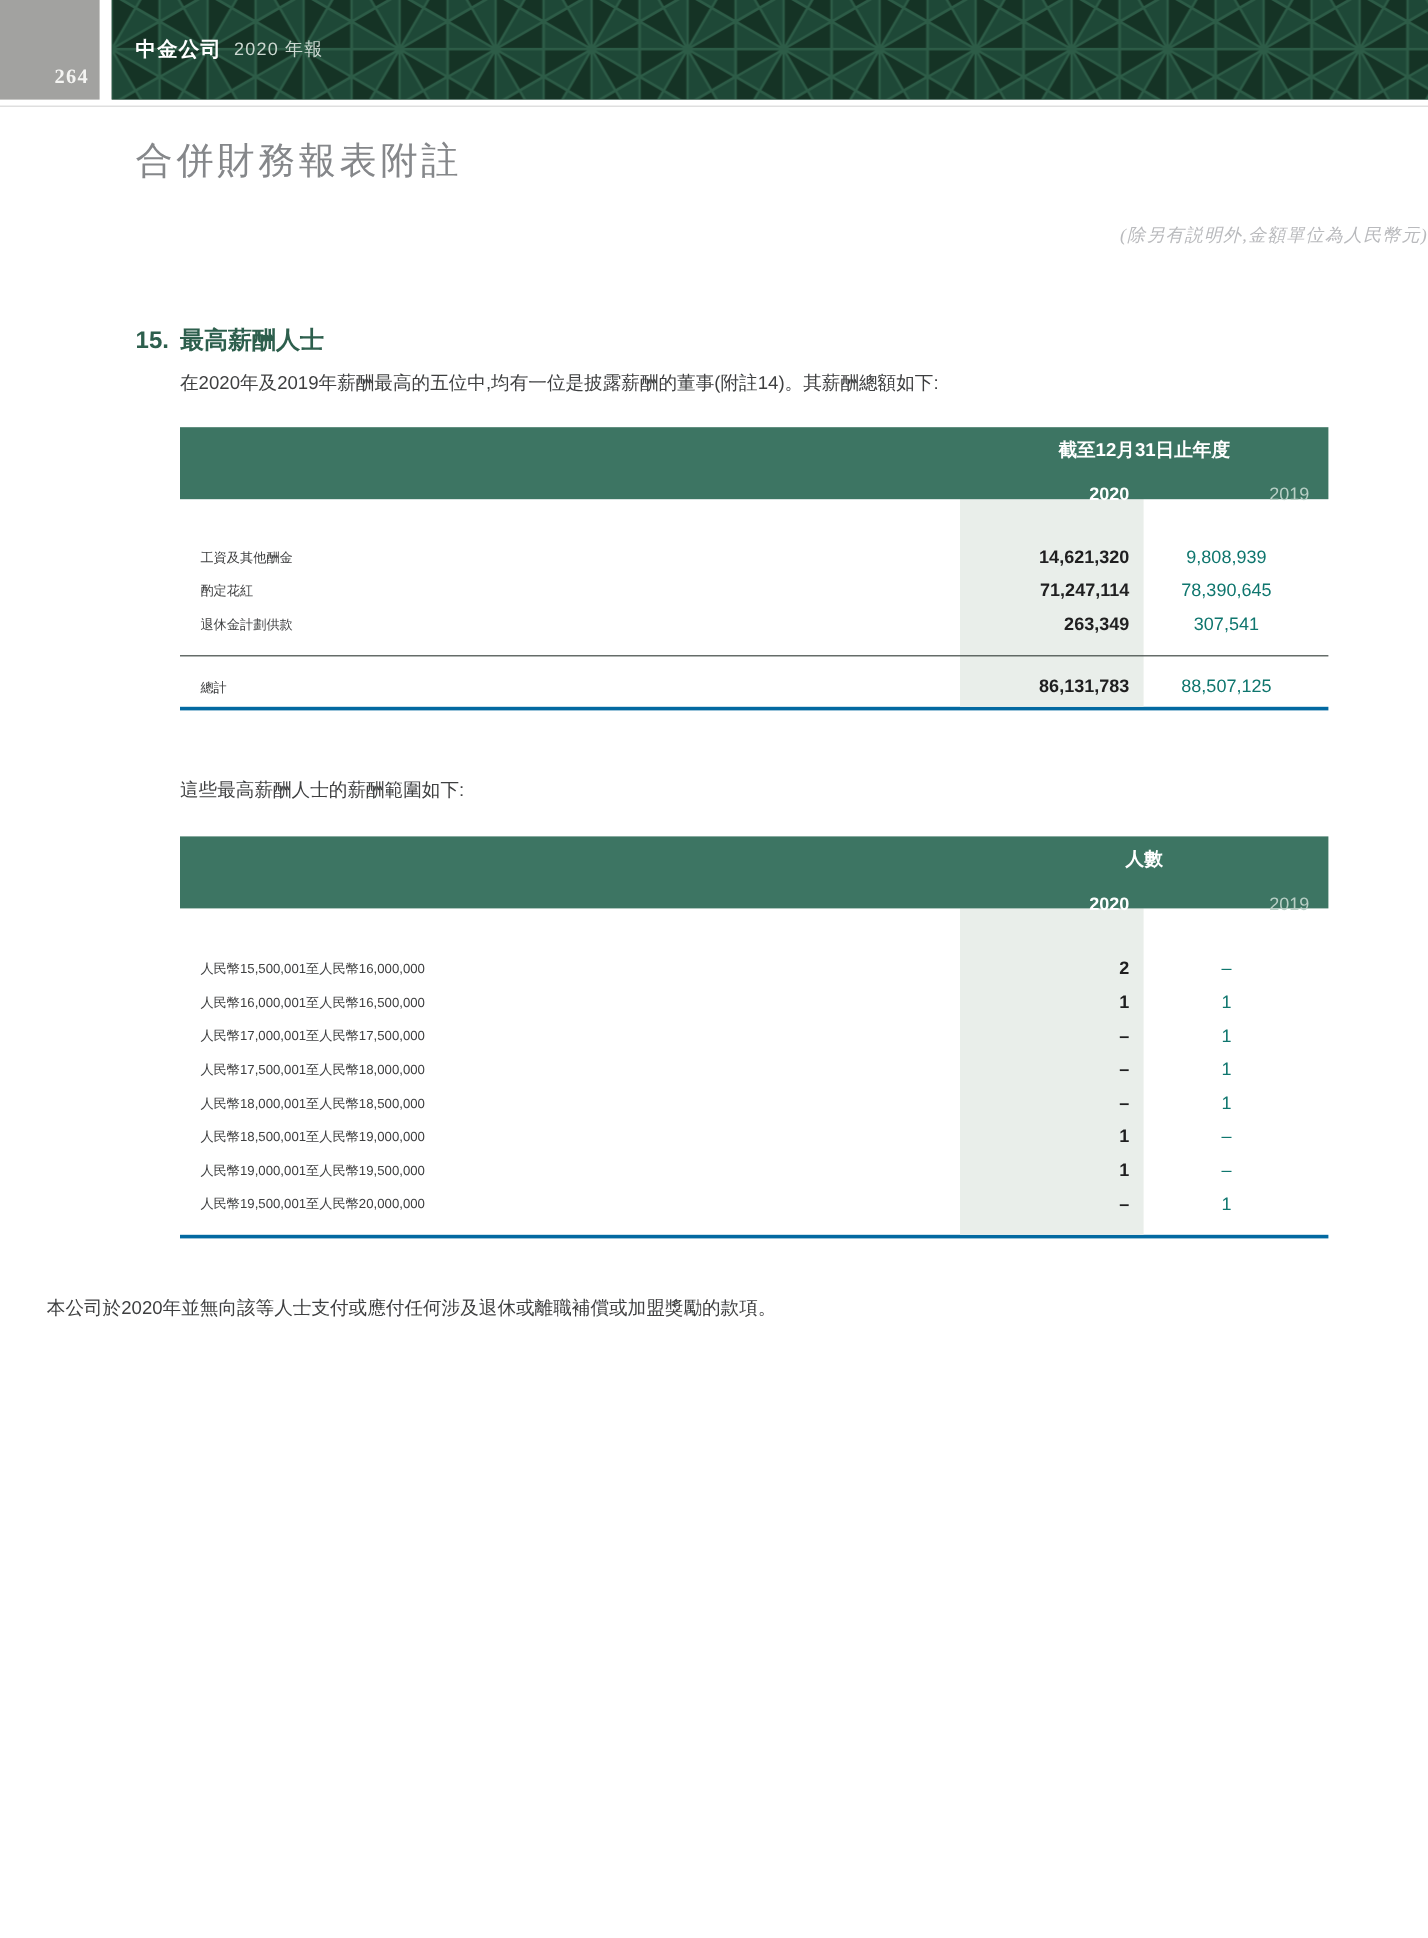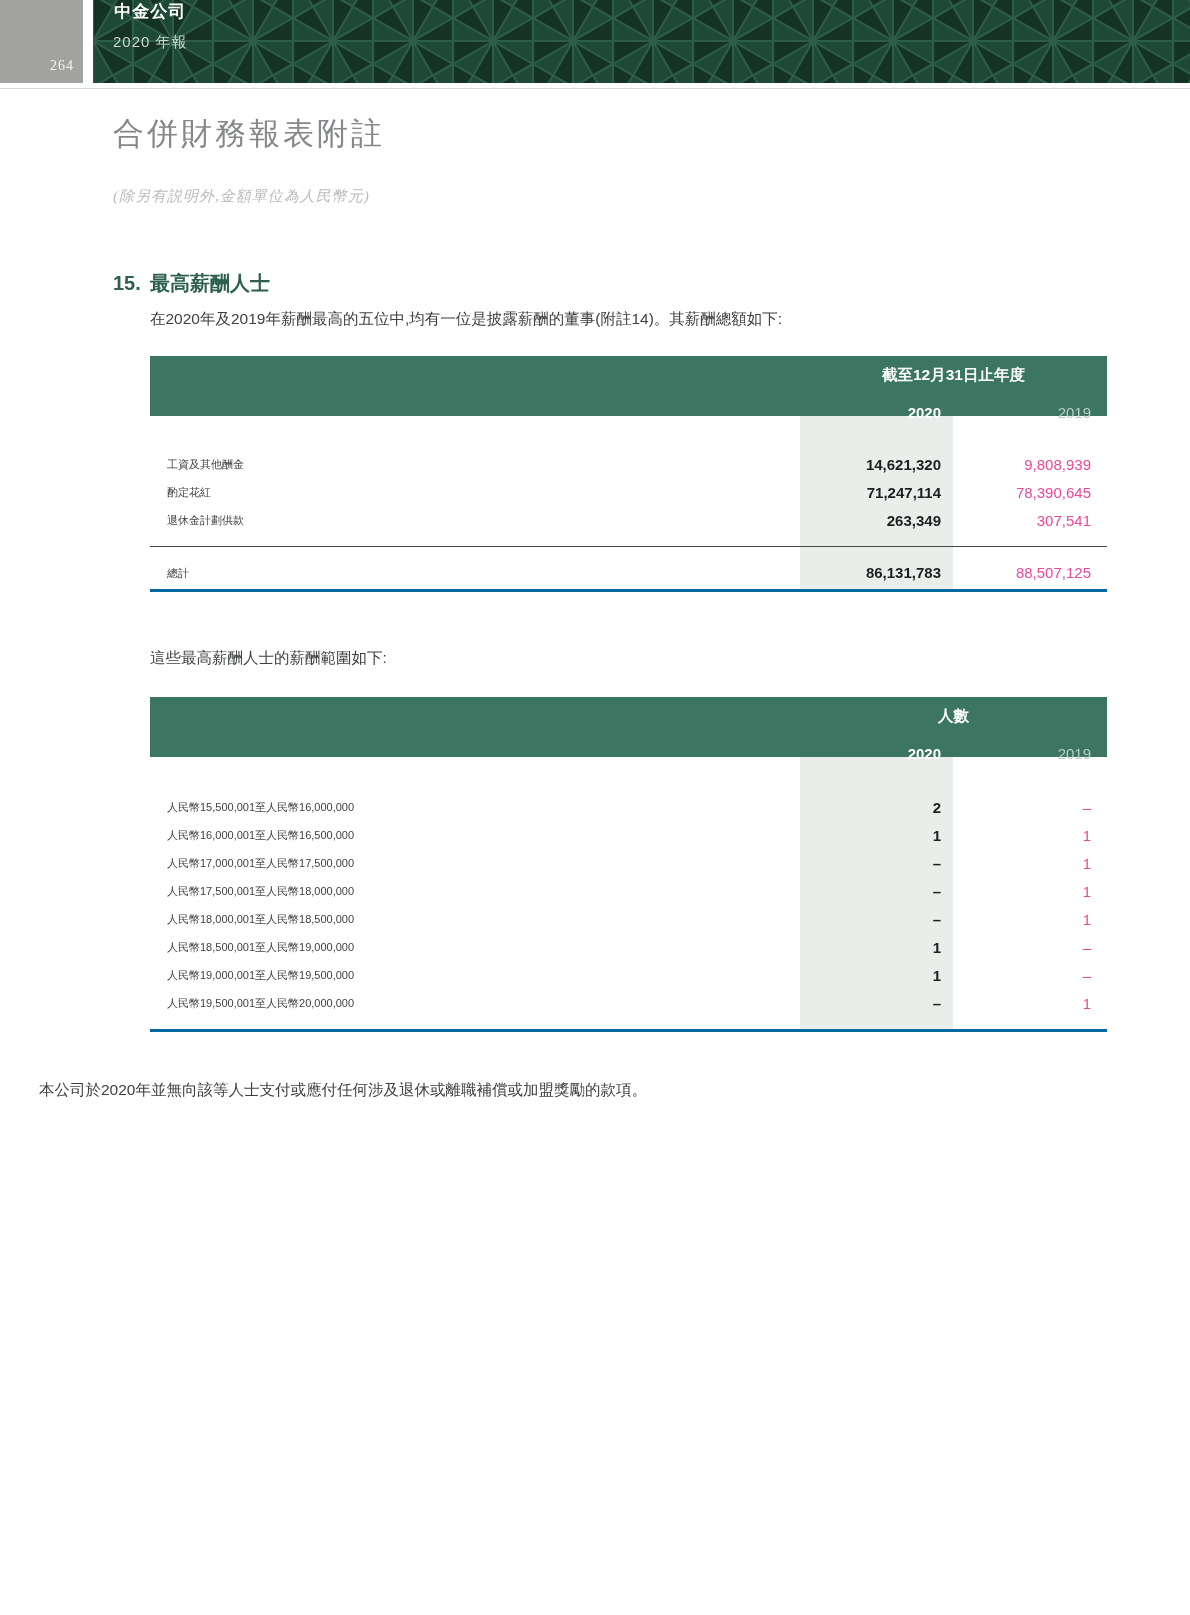--- a/index.html
+++ b/index.html
@@ -15,47 +15,47 @@
 
   
   .topbar { position:relative; height:83px; }
   .pagenum-box {
     position:absolute; left:0; top:0; width:83px; height:83px;
     background:#a2a2a0;
   }
   .pagenum {
     position:absolute; right:9px; bottom:9px;
     font-family:"Liberation Serif","DejaVu Serif",serif;
-    font-size:14px; color:#f4f4f2; letter-spacing:1px;
+    font-size:17px; color:#f4f4f2; letter-spacing:1px;font-weight:bold;
   }
   .band {
     position:absolute; left:93px; top:0; right:0; height:83px;
     overflow:hidden; background:#1c4132;
   }
   .band svg.pat { position:absolute; left:0; top:0; width:100%; height:100%; display:block; }
   .band-text {
     position:absolute; left:20px; top:0; height:83px;
-    display:flex; align-items:center; gap:10px; z-index:2;flex-direction:column;
+    display:flex; align-items:center; gap:10px; z-index:2;
   }
   .brand { font-size:17px; font-weight:700; color:#ffffff; letter-spacing:1px; }
   .brand-suffix { font-size:15px; color:#ccd8d1; letter-spacing:1px; }
   .rule { margin-top:5px; height:1px; background:#d8d8d8; width:100%; }
 
   
   .doc-title {
     margin:24px 0 0 113px;
     font-family:"Liberation Serif","DejaVu Serif",serif;
     font-weight:400;
     font-size:31px; color:#85878a; letter-spacing:3px;
   }
   .doc-subtitle {
     margin:32px 0 0 113px;
     font-family:"Liberation Serif","DejaVu Serif",serif;
     font-style:italic;
-    font-size:15px; color:#b9babd; letter-spacing:1px;
+    font-size:15px; color:#b9babd; letter-spacing:1px;text-align:right;
   }
   .section-heading {
     margin:64px 0 0 113px;
     display:flex; align-items:baseline;
     color:#2d5f4d; font-weight:700; font-size:20px;
   }
   .section-heading .num { width:37px; }
   .para { margin-left:150px; width:957px; font-size:15.5px; color:#3e3f40; }
   .para.intro  { margin-top:12px; }
   .para.mid    { margin-top:56px; }
@@ -81,21 +81,21 @@
     text-align:center; color:#ffffff; font-weight:700; font-size:15.5px;
   }
   .years-row { display:flex; margin-top:18px; }
   .trow { position:relative; z-index:1; display:flex; align-items:center; height:28px; }
   .c-label { width:650px; padding-left:17px; font-size:11px; color:#3e3f40; }
   .c-2020  { width:153px; text-align:right; padding-right:12px; font-size:15px; }
   .c-2019  { flex:1;      text-align:right; padding-right:16px; font-size:15px; }
   .years-row .c-2020 { color:#ffffff; font-weight:700; }
   .years-row .c-2019 { color:#b9cfc6; }
   .val-2020 { font-weight:700; color:#1f1f20; }
-  .val-2019 { color:#ec4899; }
+  .val-2019 { color:#0f766e;text-align:center; }
   .spacer34 { height:34px; position:relative; z-index:1; }
   .spacer36 { height:36px; position:relative; z-index:1; }
   .divider  { position:relative; z-index:1; margin-top:12px; height:1px; background:#40494​5; background:#404945; }
   .total-row { height:42px; align-items:flex-end; padding-bottom:8px; }
   .tail-gap { height:12px; position:relative; z-index:1; }
 </style>
 </head>
 <body>
 
 <div class="page">

